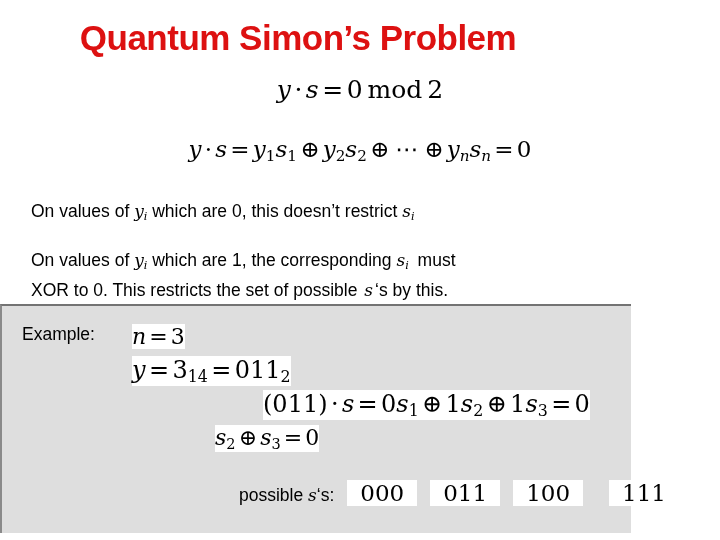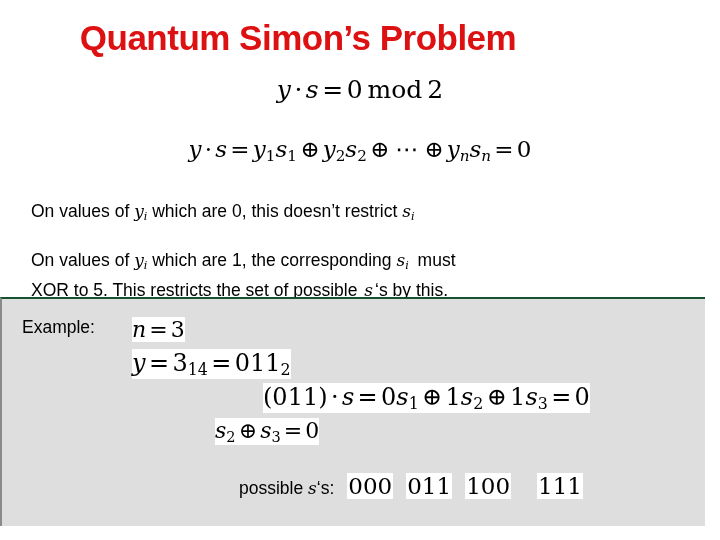--- a/index.html
+++ b/index.html
@@ -90,25 +90,25 @@
     white-space: nowrap;
   }
   #prose-zero { top: 199px; left: 31px; }
   #prose-one  { top: 248px; left: 31px; }
   .prose .math { font-size: 17px; }
 
   
   #example-panel {
     position: absolute;
     left: 0;
-    top: 297px;
-    width: 705px;
+    top: 304px;
+    width: 631px;
     height: 229px;
     background: #dedede;
-    border-top: 2px solid #14532d;
+    border-top: 2px solid #737373;
     border-left: 2px solid #8a8a8a;
     box-sizing: border-box;
   }
   #example-label {
     position: absolute;
     top: 18px;
     left: 20px;
     font-family: "Liberation Sans", sans-serif;
     font-size: 17.5px;
     color: #000000;
@@ -140,21 +140,21 @@
     font-size: 17px;
     background: transparent;
   }
   .binval {
     font-family: "DejaVu Serif", "Liberation Serif", serif;
     font-style: normal;
     font-size: 23px;
     background: #ffffff;
     color: #000000;
     display: inline-block;
-    padding: 0 1px;
+    padding: 0 13px;
   }
   .bingap-s { display: inline-block; width: 13px; }
   .bingap-l { display: inline-block; width: 26px; }
 </style>
 </head>
 <body>
 
 <div id="slide-title">Quantum Simon’s Problem</div>
 
 <div id="eq-mod2">
@@ -174,21 +174,21 @@
 
 <div class="prose" id="prose-one">
   <div>
     <span>On values of</span>
     <span class="math"><span class="mi">y</span><span class="sub">i</span></span>
     <span>which are 1, the corresponding</span>
     <span class="math"><span class="mi">s</span><span class="sub">i</span></span>
     <span style="padding-left:4px">must</span>
   </div>
   <div>
-    <span>XOR to 5.   This restricts the set of possible</span>
+    <span>XOR to 0.   This restricts the set of possible</span>
     <span class="math" style="padding:0 2px"><span class="mi">s</span></span><span>‘s by this.</span>
   </div>
 </div>
 
 <div id="example-panel">
 
   <div id="example-label">Example:</div>
 
   <div class="eq-panel" id="eq-n3">
     <span class="math"><span class="mi">n</span><span class="op">=</span><span class="mn">3</span></span>

